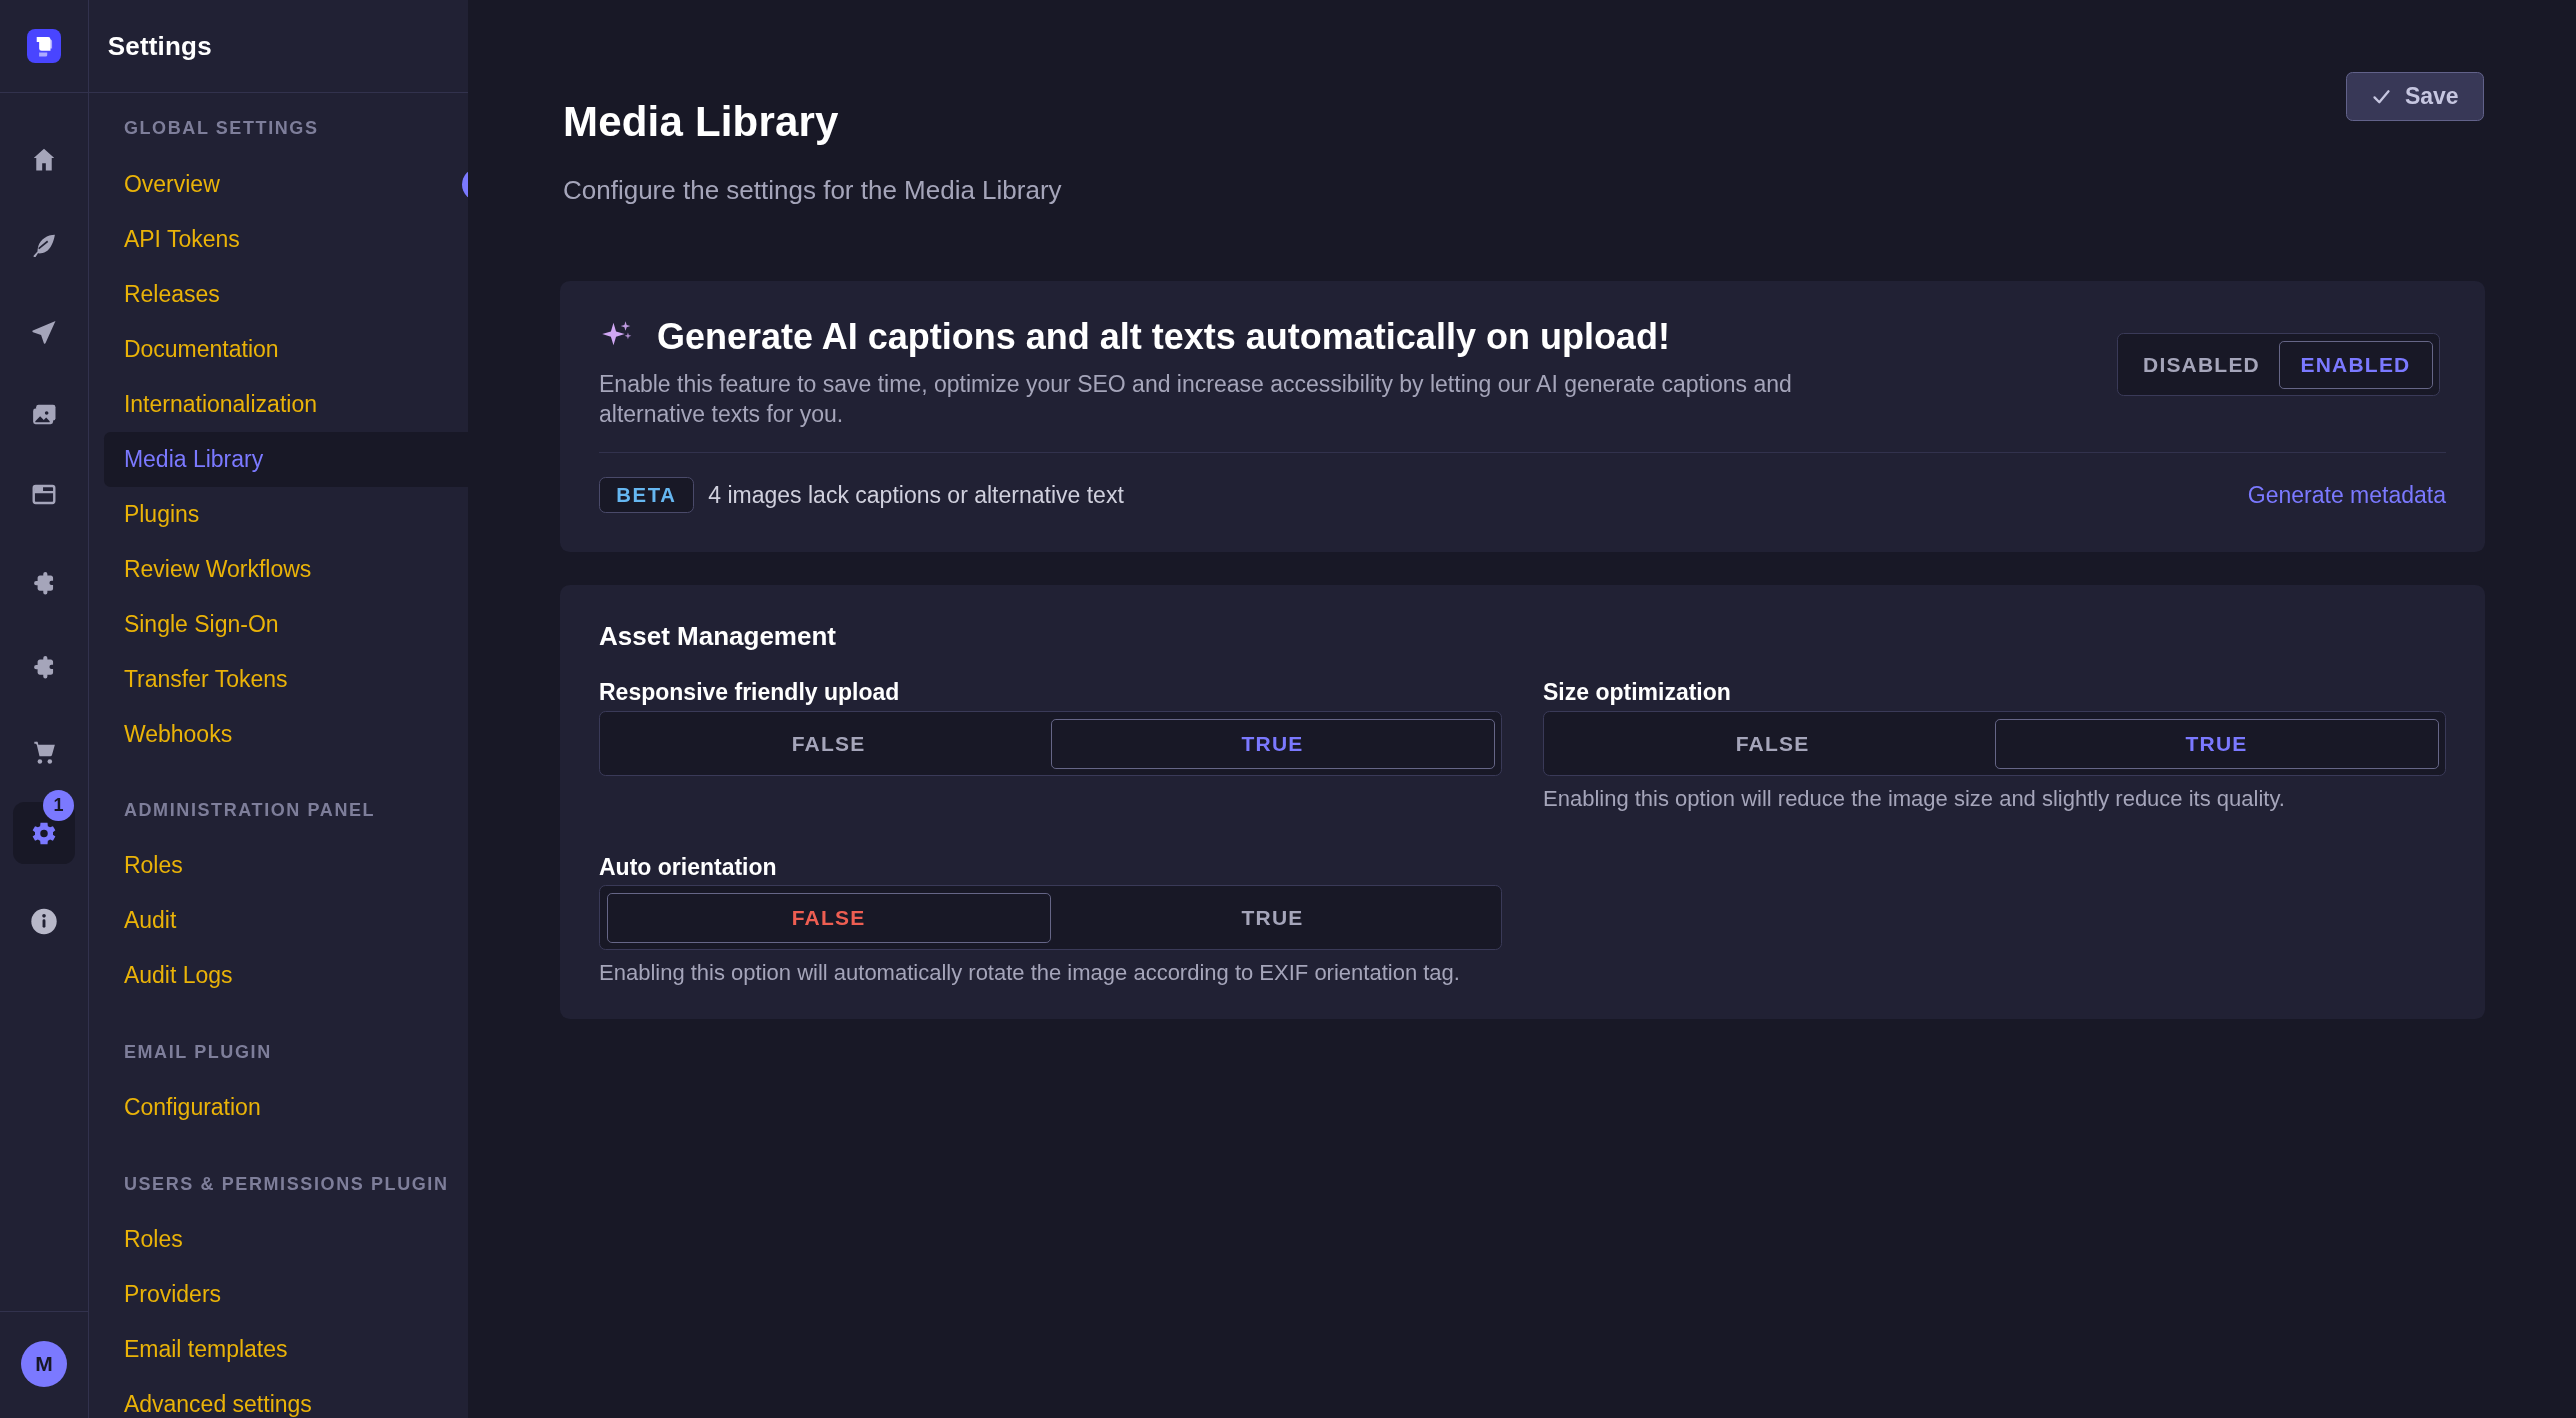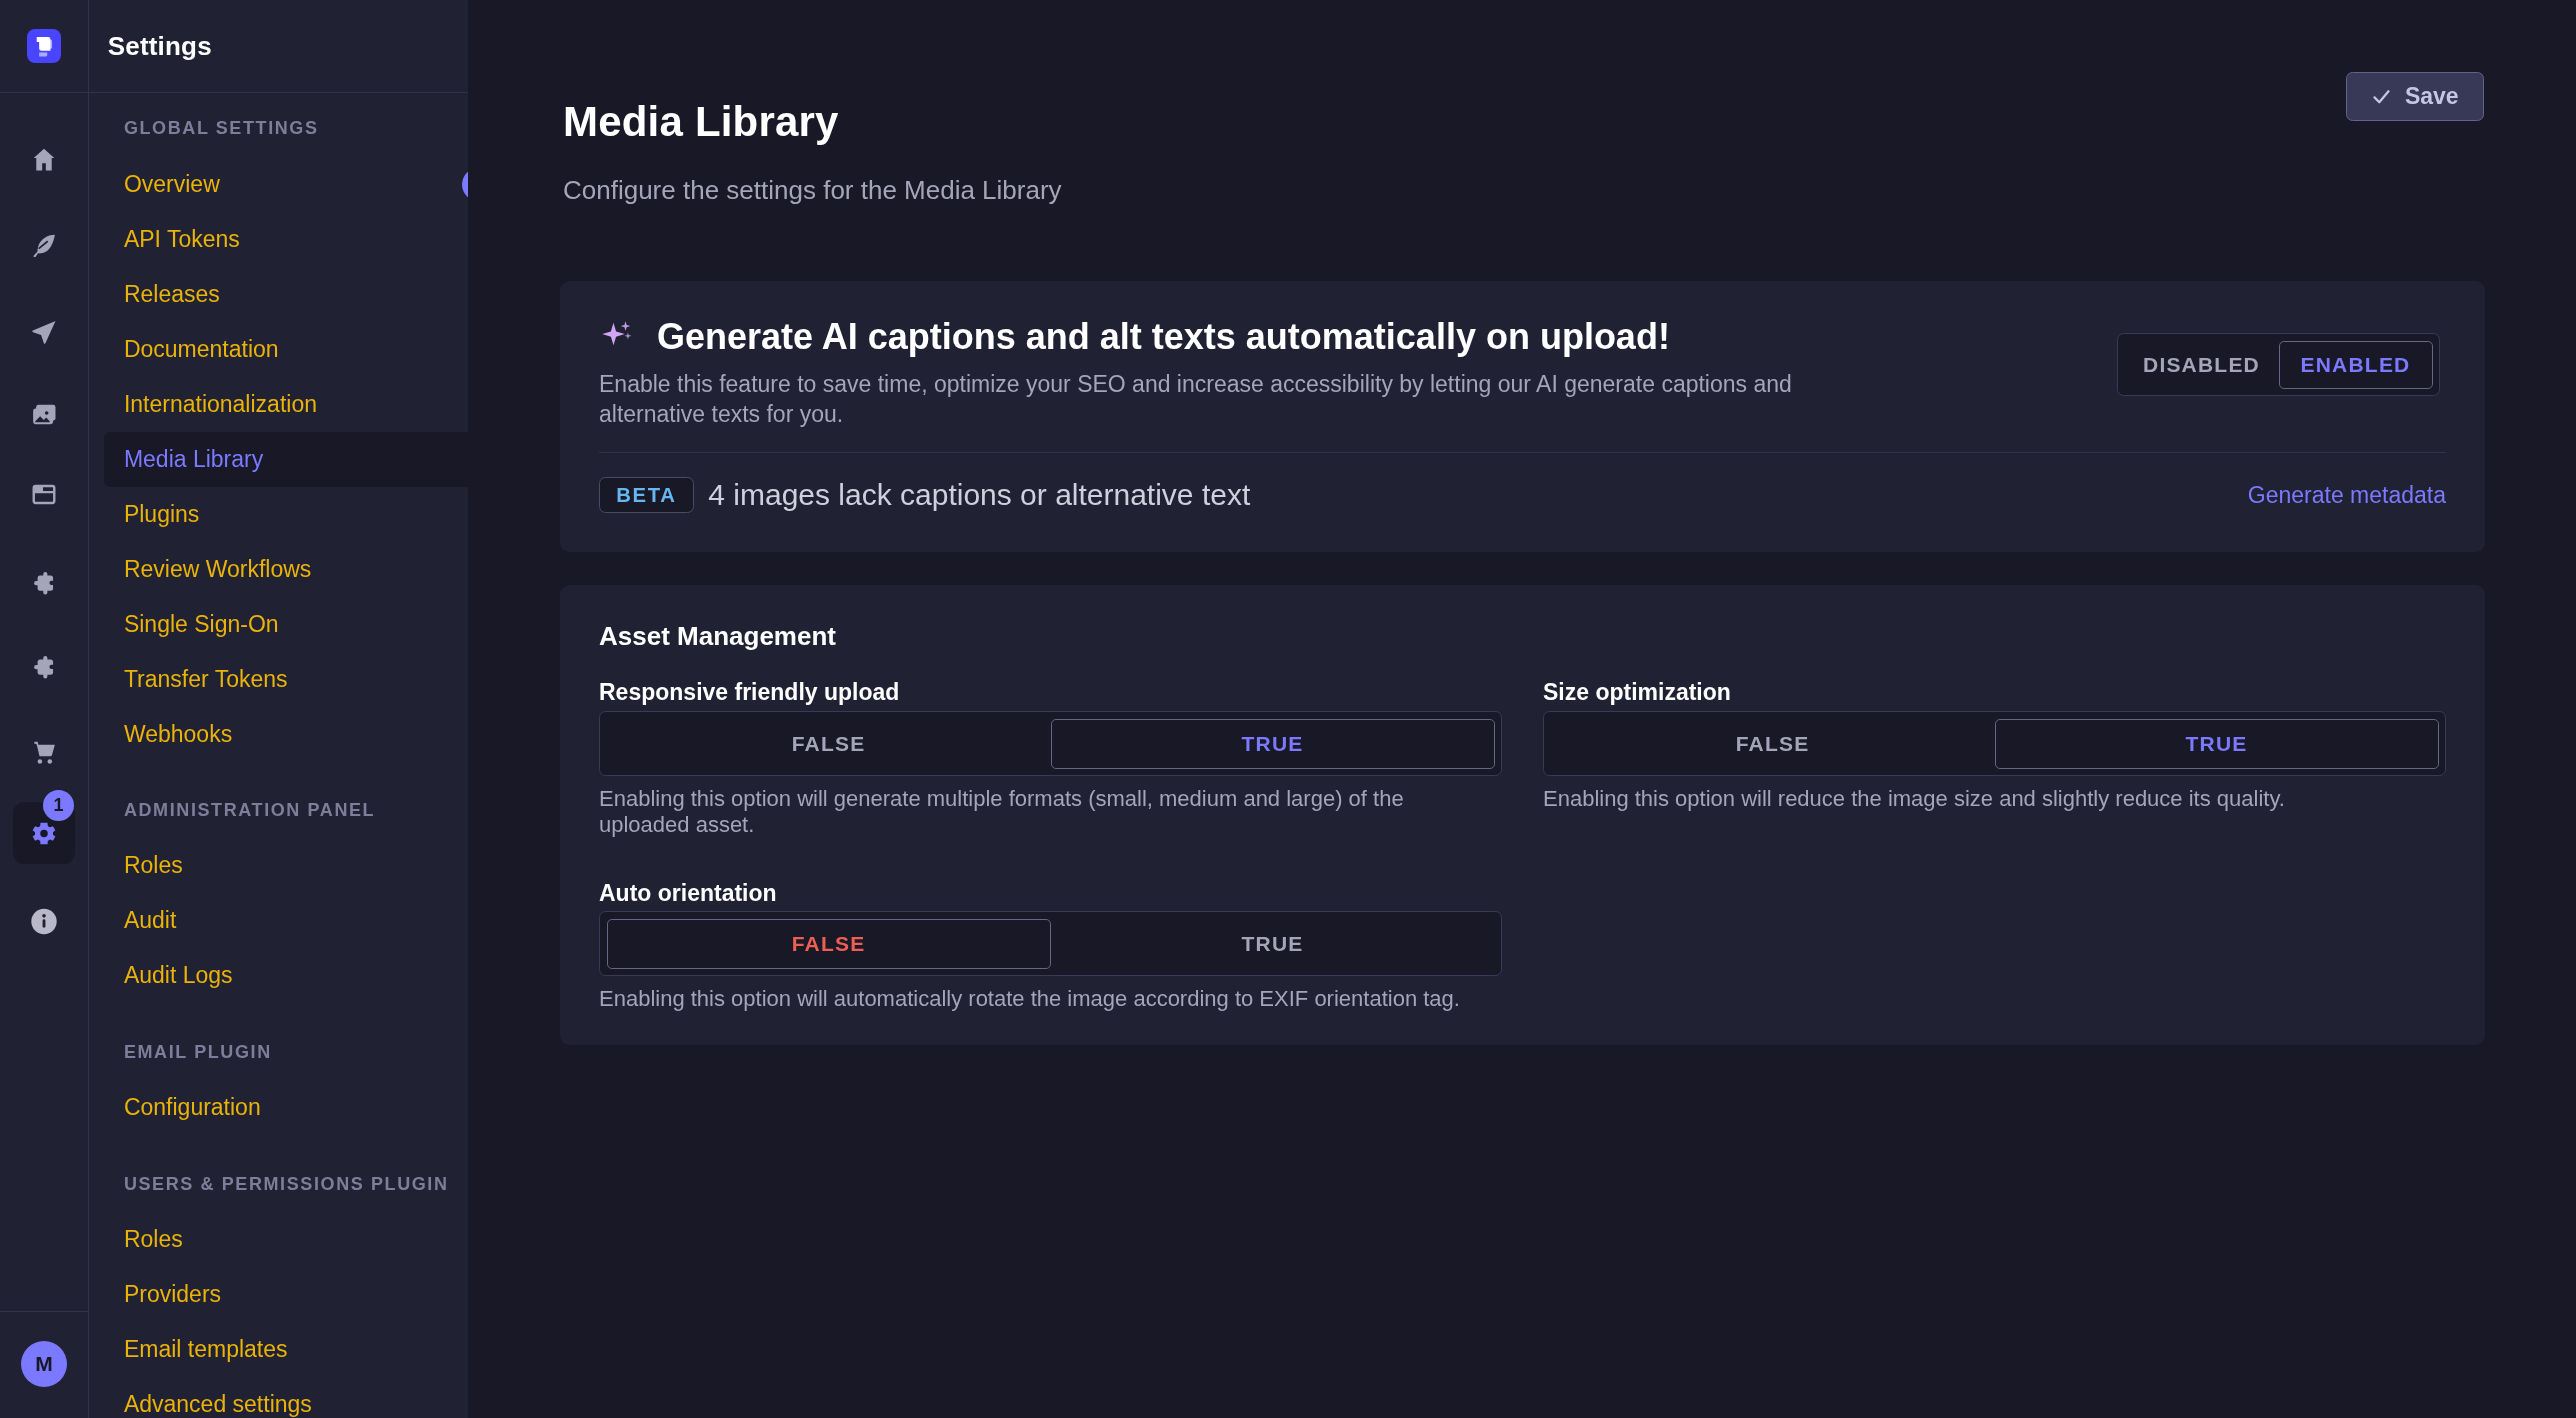--- a/index.html
+++ b/index.html
@@ -64,21 +64,21 @@
   .card{position:relative;margin:0 91px 0 92px;background:var(--surface);border-radius:9.8px;}
   .card-ai{margin-top:74px;padding:36px 39px 39px 39px;}
   .ai-title-row{display:flex;align-items:center;gap:21px;height:39px;}
   .ai-title{font-size:36px;font-weight:600;}
   .sparkle{width:37px;height:37px;color:#d0a7f3;}
   .ai-desc{margin-top:13px;max-width:1212px;font-size:23px;line-height:30px;color:var(--muted);}
   .ai-divider{margin-top:22px;height:0.8px;background:var(--border);}
   .beta-row{margin-top:24.4px;display:flex;align-items:center;}
   .beta-badge{height:36px;padding:0 16.3px;border:0.8px solid #4a4a6a;border-radius:6.5px;background:var(--bg);
     display:flex;align-items:center;font-size:20.3px;font-weight:700;letter-spacing:1.6px;color:var(--blue);}
-  .beta-text{margin-left:14.6px;font-size:30px;color:#d0d0dd;}
+  .beta-text{margin-left:14.6px;font-size:23px;color:#d0d0dd;}
   .gen-link{margin-left:auto;font-size:23px;color:var(--purple);cursor:pointer;}
 
   .seg-toggle{display:flex;padding:6.5px;background:var(--bg);border:0.8px solid #3a3a58;border-radius:6.5px;}
   .seg{flex:1;display:flex;align-items:center;justify-content:center;border:0.8px solid transparent;
     border-radius:4.9px;font-size:21px;font-weight:600;letter-spacing:1.2px;color:var(--muted);cursor:pointer;}
   .seg.selected{border-color:var(--border-strong);}
   .ai-toggle{position:absolute;top:52px;right:45px;width:323px;height:63px;}
 
   .card-assets{margin-top:33px;padding:33px 39px 33px 39px;}
   .assets-title{height:36px;display:flex;align-items:center;font-size:26px;font-weight:600;}
@@ -293,21 +293,20 @@
 
   <section class="card card-assets">
     <div class="assets-title">Asset Management</div>
     <div class="assets-grid" id="assets-grid">
         <div class="field">
           <div class="field-label">Responsive friendly upload</div>
           <div class="seg-toggle field-toggle">
             <div class="seg">FALSE</div>
             <div class="seg selected" style="color: rgb(123, 121, 255);">TRUE</div>
           </div>
-          <div class="field-hint">Enabling this option will generate multiple formats (small, medium and large) of the uploaded asset.</div>
         </div>
         <div class="field">
           <div class="field-label">Size optimization</div>
           <div class="seg-toggle field-toggle">
             <div class="seg">FALSE</div>
             <div class="seg selected" style="color: rgb(123, 121, 255);">TRUE</div>
           </div>
           <div class="field-hint">Enabling this option will reduce the image size and slightly reduce its quality.</div>
         </div>
         <div class="field">

